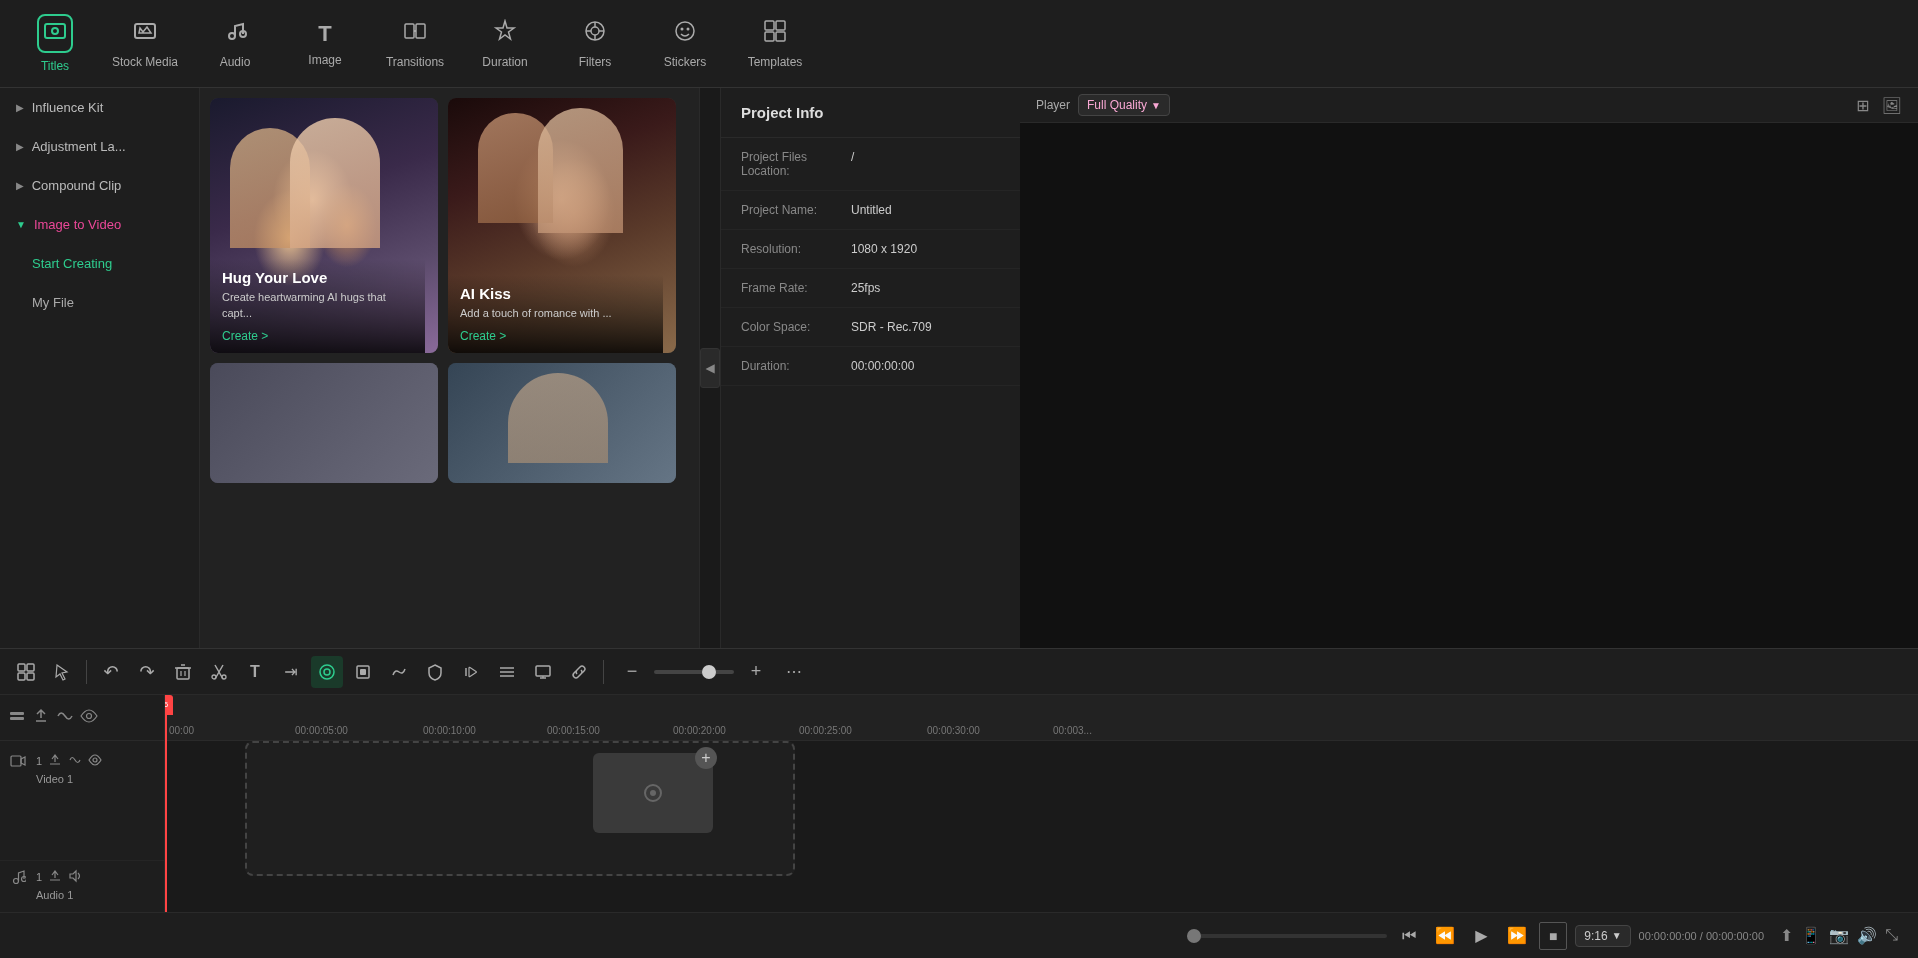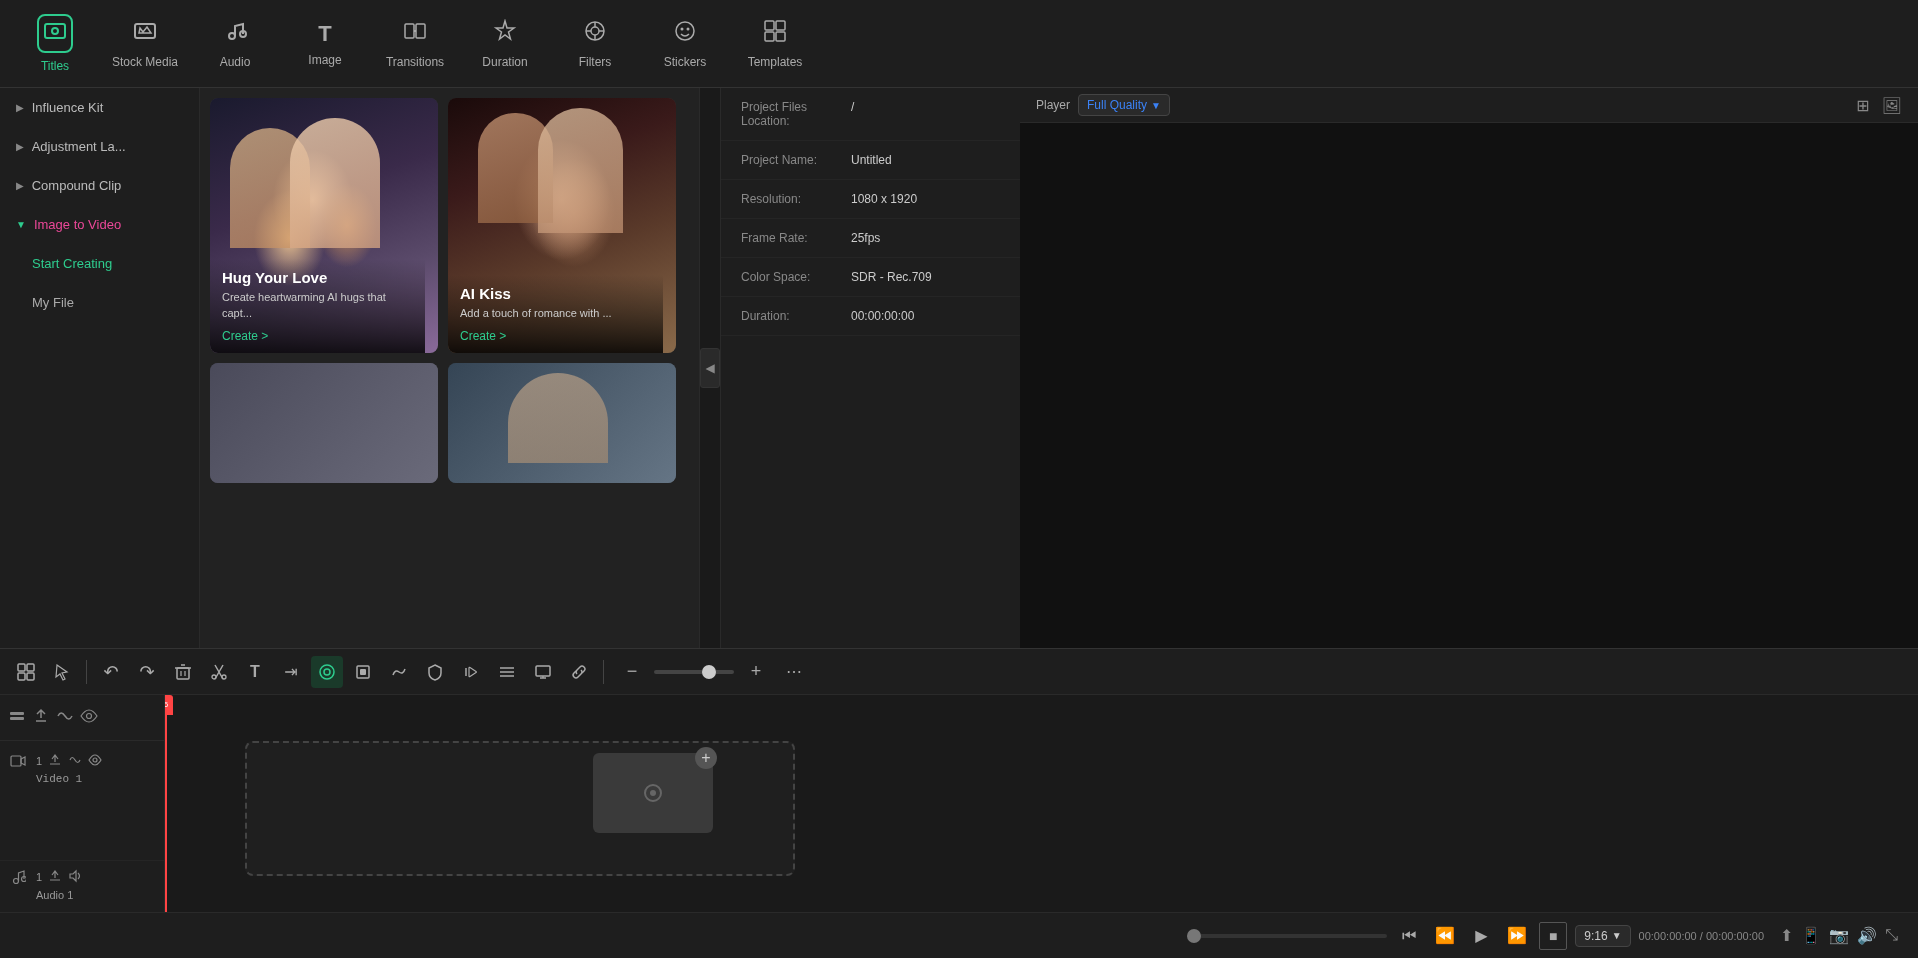--- a/index.html
+++ b/index.html
@@ -187,21 +187,21 @@
       border-bottom: 1px solid #2a2a2a;
       gap: 8px;
     }
     .player-label {
       color: #aaa;
       font-size: 12px;
     }
     .quality-dropdown {
       background: #2a2a2a;
       border: 1px solid #444;
-      color: #3b82f6;
+      color: #f9a8d4;
       padding: 3px 8px;
       border-radius: 4px;
       font-size: 12px;
       display: flex;
       align-items: center;
       gap: 4px;
       cursor: pointer;
     }
     .player-icons {
       margin-left: auto;
@@ -580,20 +580,21 @@
         </div>
 
         <div class="collapse-btn">◀</div>
       </div>
     </div>
 
     <div class="right-column">
       <div class="project-player-area">
 
         <div class="right-panel">
+          <div class="project-info-header">Project Info</div>
           <div class="info-row">
             <span class="info-label">Project Files Location:</span>
             <span class="info-value">/</span>
           </div>
           <div class="info-row">
             <span class="info-label">Project Name:</span>
             <span class="info-value">Untitled</span>
           </div>
           <div class="info-row">
             <span class="info-label">Resolution:</span>
@@ -779,21 +780,21 @@
                   <path d="M2 7 Q4 2 7 7 Q10 12 12 7" stroke="#888" stroke-width="1.2" fill="none"></path>
                 </svg>
               </span>
               <span style="cursor:pointer;">
                 <svg width="14" height="14" viewBox="0 0 14 14" fill="none">
                   <path d="M1 7 Q4 2 7 2 Q10 2 13 7 Q10 12 7 12 Q4 12 1 7Z" stroke="#888" stroke-width="1.2" fill="none"></path>
                   <circle cx="7" cy="7" r="2" stroke="#888" stroke-width="1.2" fill="none"></circle>
                 </svg>
               </span>
             </div>
-            <div style="margin-top:4px;color:#999;font-size:11px;font-family:Liberation Mono, monospace;">Video 1</div>
+            <div style="margin-top:4px;color:#999;font-size:11px;">Video 1</div>
           </span>
         </div>
 
         <div class="track-label-row" style="height:70px;align-items:flex-start;padding-top:8px;">
           <span class="track-icon">
             <svg width="16" height="16" viewBox="0 0 16 16" fill="none">
               <circle cx="6" cy="12" r="2.5" stroke="#888" stroke-width="1.2" fill="none"></circle>
               <path d="M8.5 12 L8.5 4 L14 2 L14 10" stroke="#888" stroke-width="1.2" fill="none"></path>
               <circle cx="14" cy="10" r="2.5" stroke="#888" stroke-width="1.2" fill="none"></circle>
             </svg>
@@ -813,20 +814,31 @@
                 </svg>
               </span>
             </div>
             <div style="margin-top:4px;color:#999;font-size:11px;">Audio 1</div>
           </span>
         </div>
       </div>
 
       <div class="timeline-right" style="position:relative;">
 
+        <div class="timeline-ruler">
+
+          <span class="ruler-mark" style="left:4px;">00:00</span>
+          <span class="ruler-mark" style="left:130px;">00:00:05:00</span>
+          <span class="ruler-mark" style="left:258px;">00:00:10:00</span>
+          <span class="ruler-mark" style="left:382px;">00:00:15:00</span>
+          <span class="ruler-mark" style="left:508px;">00:00:20:00</span>
+          <span class="ruler-mark" style="left:634px;">00:00:25:00</span>
+          <span class="ruler-mark" style="left:762px;">00:00:30:00</span>
+          <span class="ruler-mark" style="left:888px;">00:003...</span>
+        </div>
 
         <div style="position:absolute;top:0;left:0;width:2px;height:100%;background:#ff4444;z-index:10;">
           <div style="position:absolute;top:0;left:-6px;width:14px;height:20px;background:#ff4444;border-radius:3px 3px 0 0;">
             <div style="color:#fff;font-size:8px;text-align:center;line-height:20px;">6</div>
           </div>
         </div>
 
         <div style="position:absolute;top:46px;left:80px;width:550px;height:135px;border:2px dashed #444;border-radius:8px;display:flex;align-items:center;justify-content:center;background:rgba(40,40,40,0.4);">
 
           <div style="position:absolute;top:10px;right:80px;width:120px;height:80px;background:#3a3a3a;border-radius:6px;display:flex;align-items:center;justify-content:center;">

